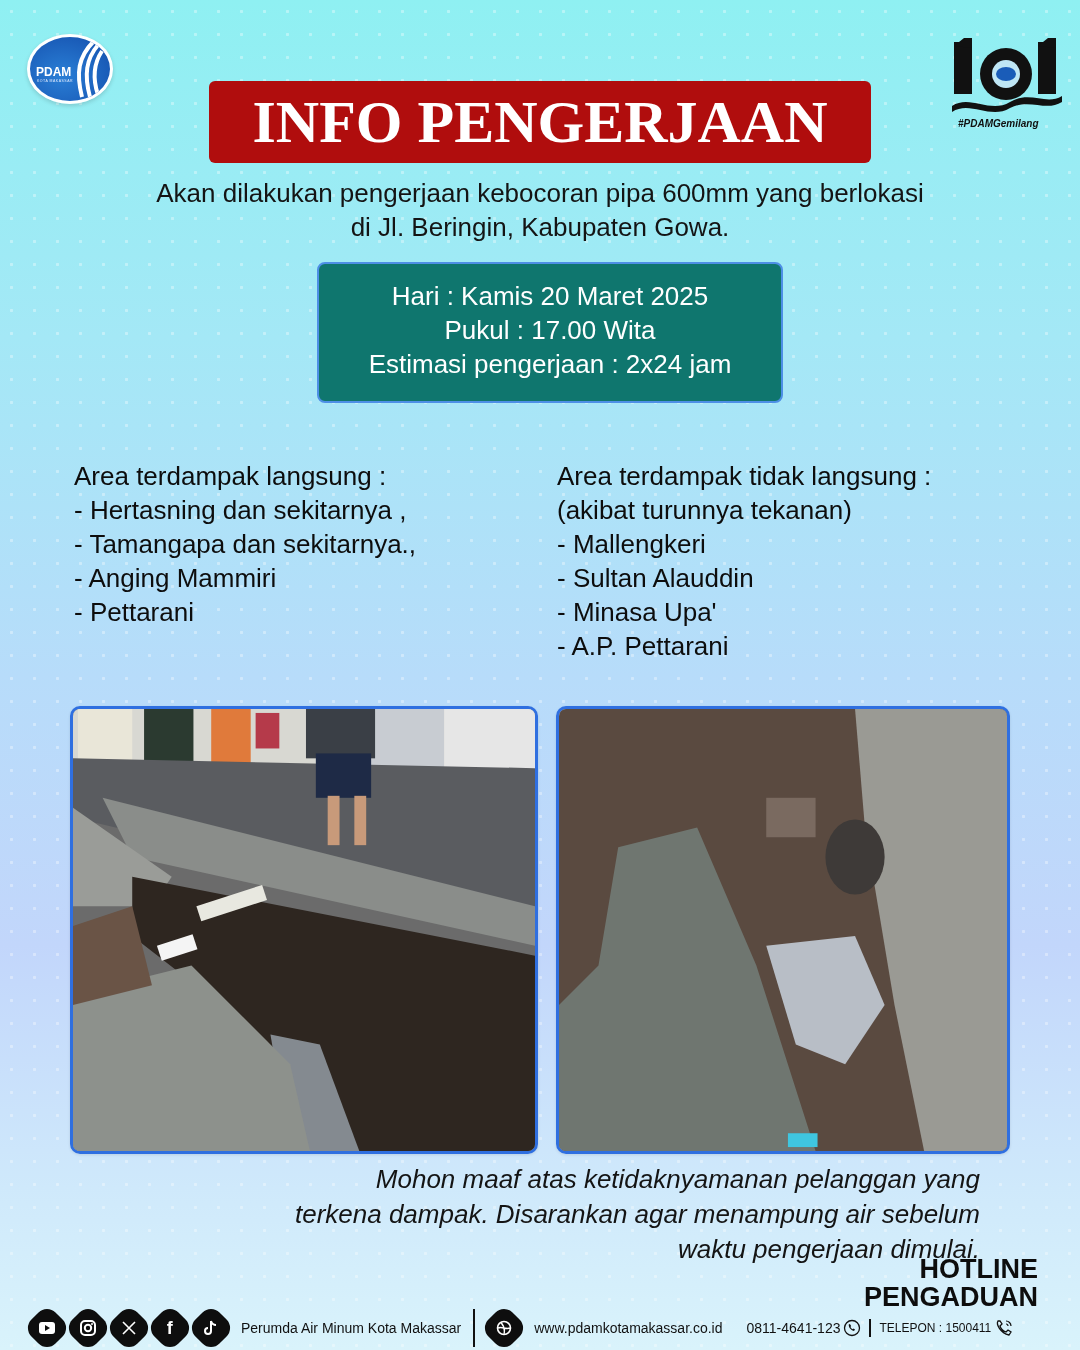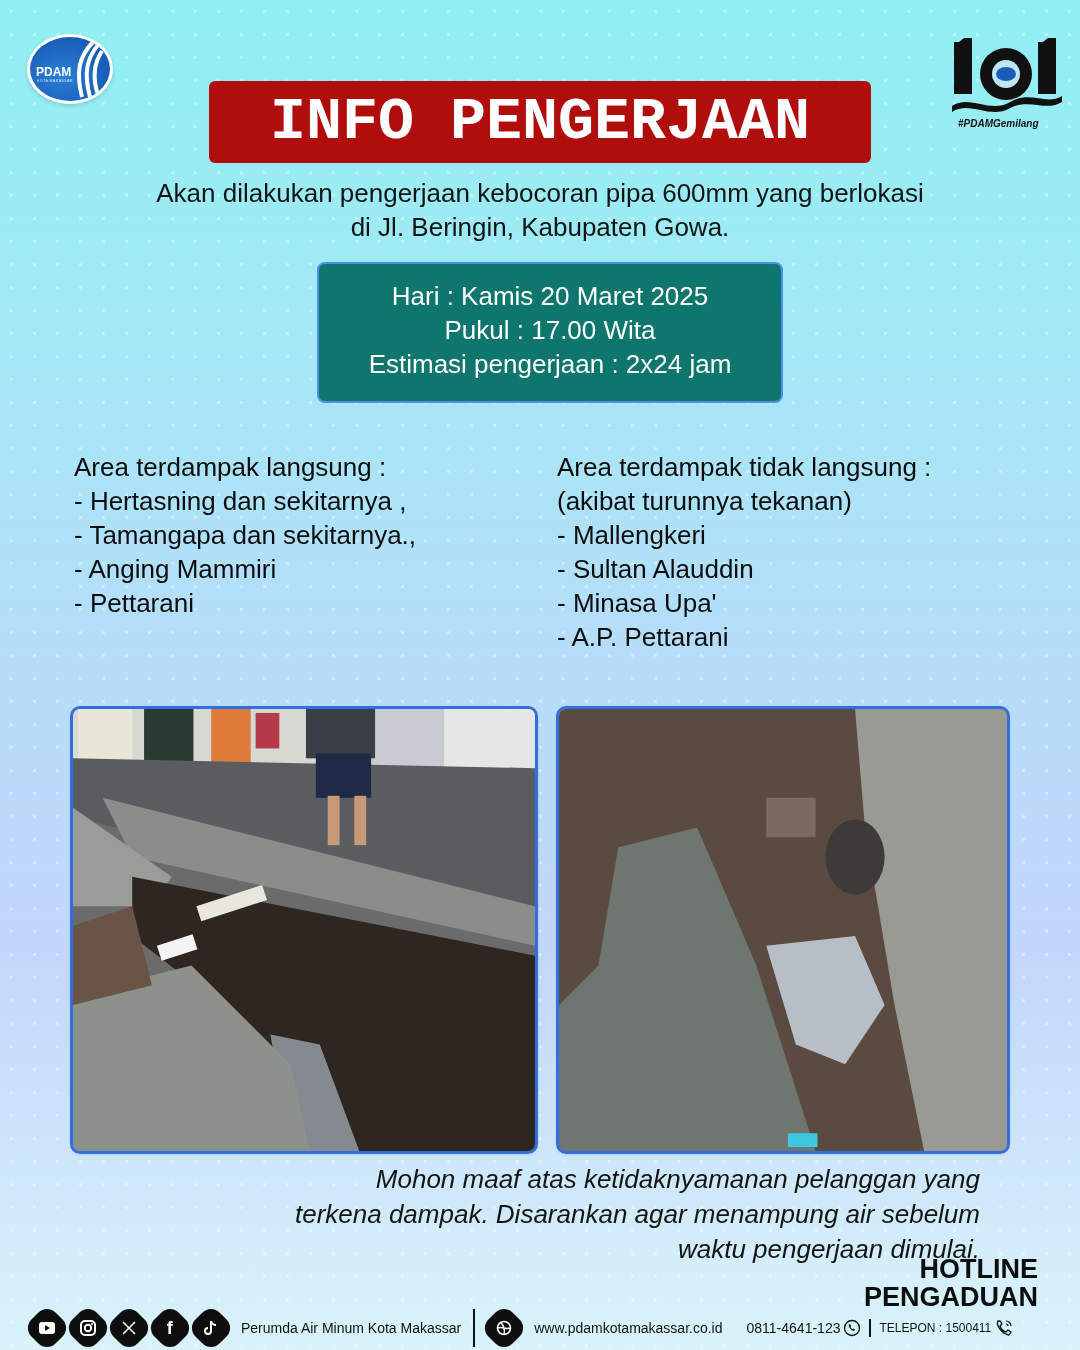--- a/index.html
+++ b/index.html
@@ -41,38 +41,38 @@
     }
 
     
     .title-box {
       position: absolute; left: 209px; top: 81px; width: 662px; height: 82px;
       background: #b00d0d; border-radius: 6px;
       display: flex; align-items: center; justify-content: center;
     }
     .title-box span {
       color: #fff; font-weight: bold; font-size: 60px; letter-spacing: 0px;
-      font-family: Liberation Mono, monospace;
+      font-family: Liberation Serif, serif;
     }
 
     .intro {
       position: absolute; left: 40px; top: 176px; width: 1000px; text-align: center;
       font-size: 26px; line-height: 34px; color: #141414;
     }
 
     .schedule {
       position: absolute; left: 317px; top: 262px; width: 466px; height: 141px;
       background: #0f766e; border-radius: 8px; border: 2px solid #4d8fe6;
       color: #fff; font-size: 26px; line-height: 34px; text-align: center;
       padding-top: 15px;
     }
     .schedule div { white-space: nowrap; }
 
     .col {
-      position: absolute; font-size: 26px; line-height: 34px; color: #0d0d0d;
+      position: absolute; font-size: 26px; line-height: 34px; color: #0d0d0d; margin-top: 9px;
     }
     .col-left { left: 74px; top: 450px; width: 460px; }
     .col-right { left: 557px; top: 450px; width: 480px; }
 
     .photo {
       position: absolute; border: 3px solid #2f6fe0; border-radius: 10px; overflow: hidden;
       box-shadow: 0 1px 3px rgba(0,0,0,0.1);
     }
     .photo-1 { left: 70px; top: 706px; width: 468px; height: 448px; }
     .photo-2 { left: 556px; top: 706px; width: 454px; height: 448px; }

